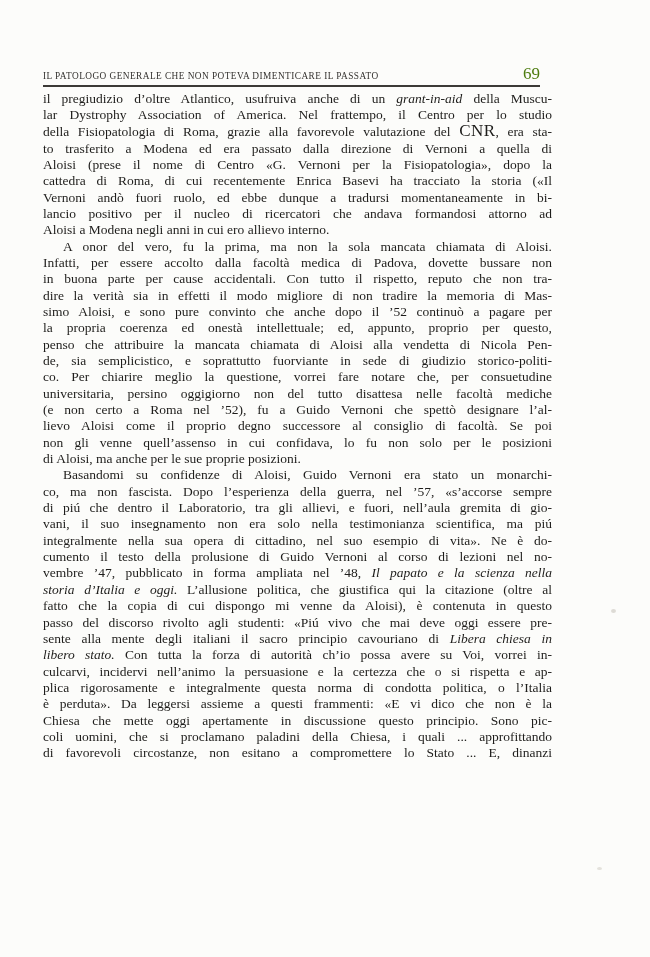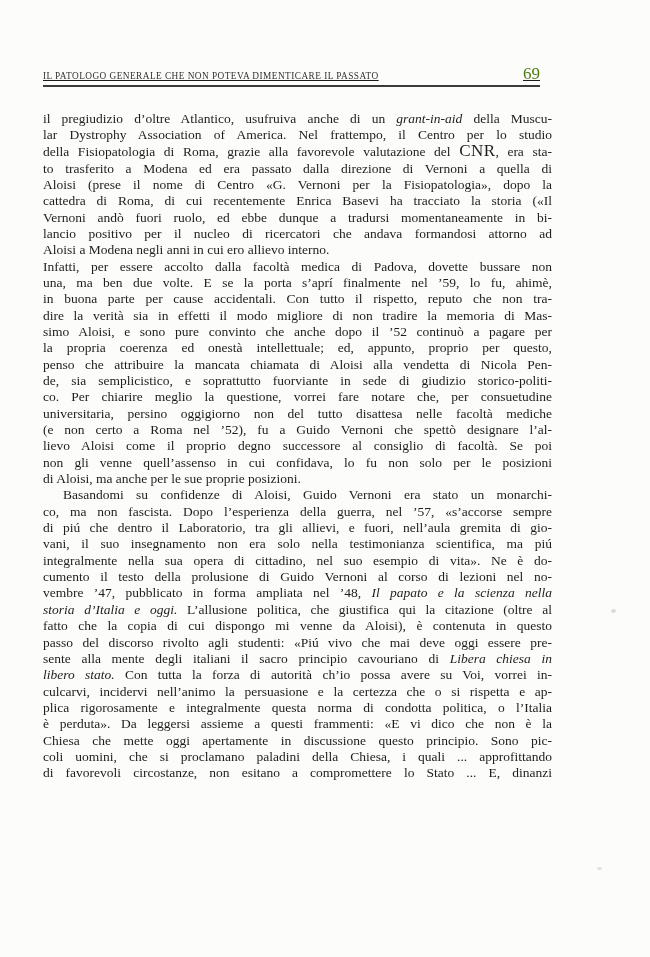--- a/index.html
+++ b/index.html
@@ -9,31 +9,30 @@
     background:#fcfcfa;
     overflow:hidden;
     font-family:"Liberation Serif","DejaVu Serif",serif;
     color:#1e1d1b;
   }
   .content { position:absolute; left:43px; top:68px; width:509px; }
   .header {
     width:497px;
     display:flex; justify-content:space-between; align-items:baseline;
     line-height:11px;
-    text-decoration:underline;
   }
   .running-title {
     font-size:9.3px;
     letter-spacing:0.45px;
     color:#34322f;
     white-space:nowrap;
   }
   .page-number { font-size:17px; color:#4d7c0f; }
   .rule { width:497px; height:1.5px; background:#3c3a37; margin-top:3px; }
-  .body { margin-top:24px; font-size:13.5px; line-height:16.35px; }
+  .body { margin-top:4px; font-size:13.5px; line-height:16.35px; }
   .line { text-align:justify; text-align-last:justify; white-space:normal; }
   .line.indent { text-indent:20px; }
   .line.para-end { text-align-last:left; }
   .it { font-style:italic; }
   .sc { font-size:17px; letter-spacing:0.4px; }
   .speck { position:absolute; border-radius:50%; }
   .speck1 { left:611px; top:609px; width:5px; height:4px; background:#dddbd5; }
   .speck2 { left:597px; top:867px; width:5px; height:3px; background:#e4e2dc; }
 </style>
 </head>
@@ -49,22 +48,22 @@
     <div class="body" id="body-lines">
         <div class="line"><span>il pregiudizio d’oltre Atlantico, usufruiva anche di un </span><span class="it">grant-in-aid</span><span> della Muscu-</span></div>
         <div class="line"><span>lar Dystrophy Association of America. Nel frattempo, il Centro per lo studio</span></div>
         <div class="line"><span>della Fisiopatologia di Roma, grazie alla favorevole valutazione del </span><span class="sc">CNR</span><span>, era sta-</span></div>
         <div class="line"><span>to trasferito a Modena ed era passato dalla direzione di Vernoni a quella di</span></div>
         <div class="line"><span>Aloisi (prese il nome di Centro «G. Vernoni per la Fisiopatologia», dopo la</span></div>
         <div class="line"><span>cattedra di Roma, di cui recentemente Enrica Basevi ha tracciato la storia («Il</span></div>
         <div class="line"><span>Vernoni andò fuori ruolo, ed ebbe dunque a tradursi momentaneamente in bi-</span></div>
         <div class="line"><span>lancio positivo per il nucleo di ricercatori che andava formandosi attorno ad</span></div>
         <div class="line para-end"><span>Aloisi a Modena negli anni in cui ero allievo interno.</span></div>
+        <div class="line indent"><span>A onor del vero, fu la prima, ma non la sola mancata chiamata di Aloisi.</span></div>
         <div class="line"><span>Infatti, per essere accolto dalla facoltà medica di Padova, dovette bussare non</span></div>
-        <div class="line"><span>una, ma ben due volte. E se la porta s’aprí finalmente nel ’59, lo fu, ahimè,</span></div>
         <div class="line"><span>in buona parte per cause accidentali. Con tutto il rispetto, reputo che non tra-</span></div>
         <div class="line"><span>dire la verità sia in effetti il modo migliore di non tradire la memoria di Mas-</span></div>
         <div class="line"><span>simo Aloisi, e sono pure convinto che anche dopo il ’52 continuò a pagare per</span></div>
         <div class="line"><span>la propria coerenza ed onestà intellettuale; ed, appunto, proprio per questo,</span></div>
         <div class="line"><span>penso che attribuire la mancata chiamata di Aloisi alla vendetta di Nicola Pen-</span></div>
         <div class="line"><span>de, sia semplicistico, e soprattutto fuorviante in sede di giudizio storico-politi-</span></div>
         <div class="line"><span>co. Per chiarire meglio la questione, vorrei fare notare che, per consuetudine</span></div>
         <div class="line"><span>universitaria, persino oggigiorno non del tutto disattesa nelle facoltà mediche</span></div>
         <div class="line"><span>(e non certo a Roma nel ’52), fu a Guido Vernoni che spettò designare l’al-</span></div>
         <div class="line"><span>lievo Aloisi come il proprio degno successore al consiglio di facoltà. Se poi</span></div>

